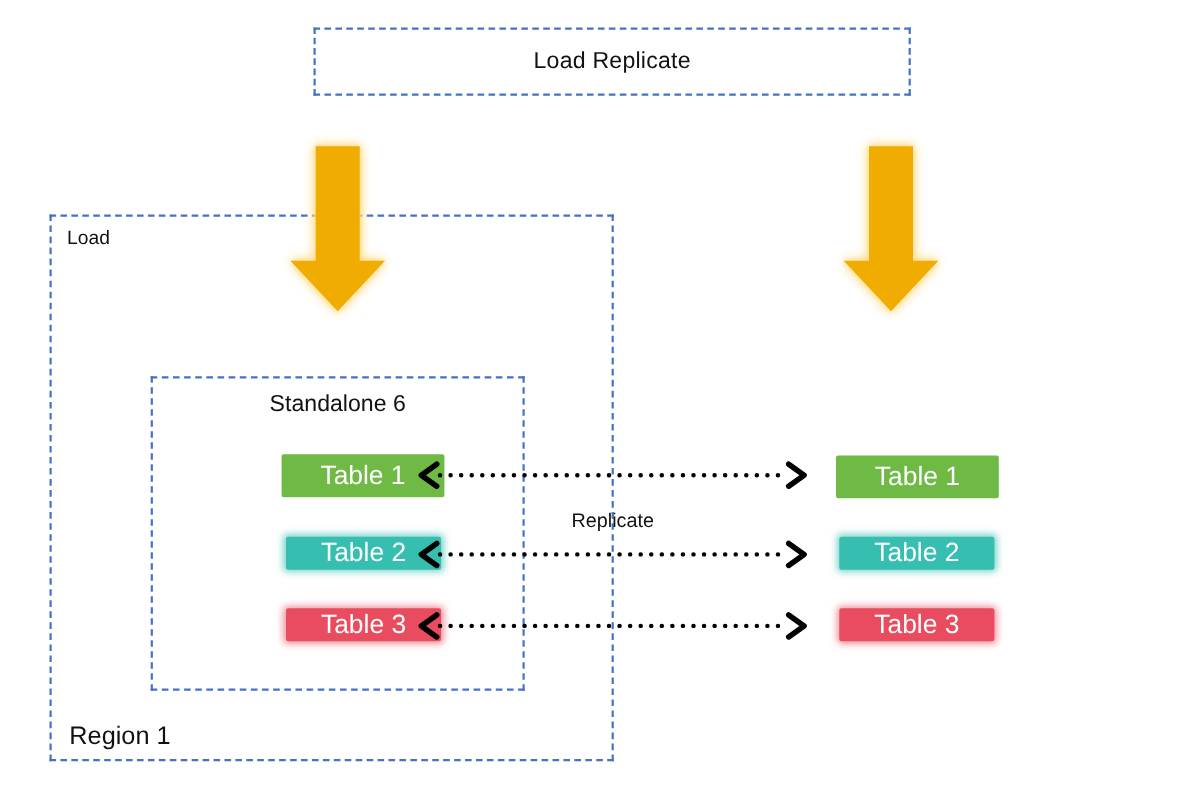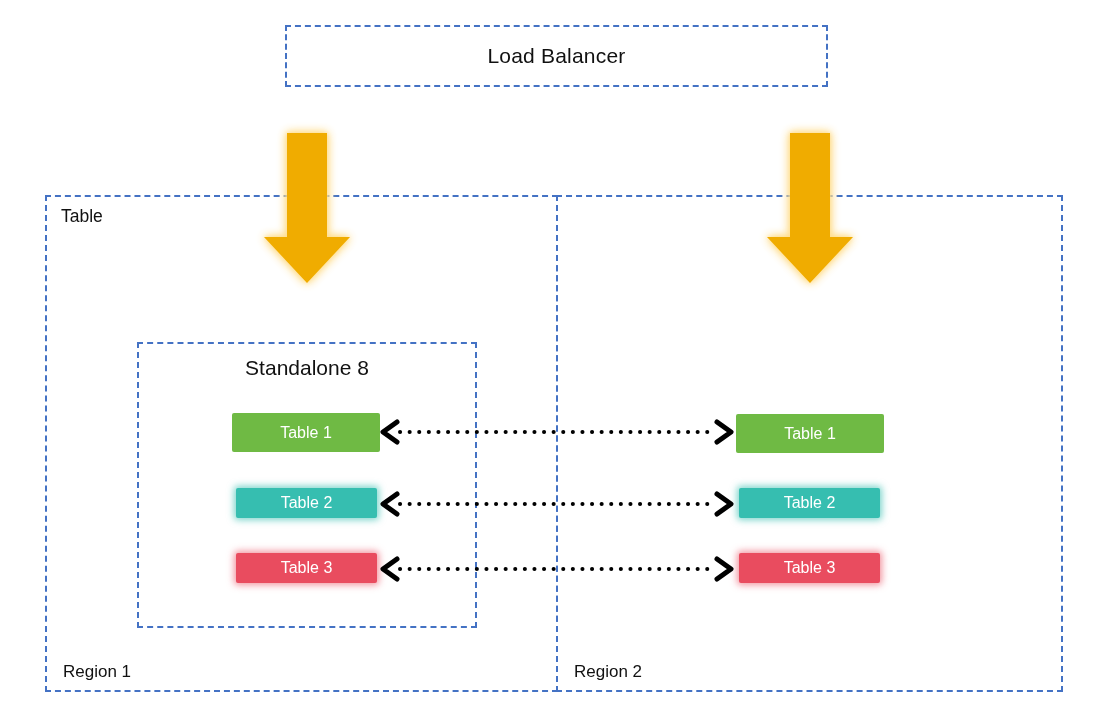--- a/index.html
+++ b/index.html
@@ -25,25 +25,25 @@
   .region2{left:556px;top:195px;width:507px;height:497px;}
   .standalone1{left:137px;top:342px;width:340px;height:286px;}
   .standalone2{left:640px;top:342px;width:339px;height:286px;}
   .standalone-title{
     position:absolute;top:12px;left:0;width:100%;text-align:center;font-size:21px;
   }
   .mode-label{
     position:absolute;left:14px;top:6px;font-size:17.5px;line-height:27px;
   }
   .region-label{
-    position:absolute;left:16px;bottom:8px;font-size:17px;
+    position:absolute;left:16px;bottom:8px;font-size:23px;
   }
   .table-chip{
     position:absolute;display:flex;align-items:center;justify-content:center;
-    color:#ffffff;font-size:16px;border-radius:2px;
+    color:#ffffff;font-size:24px;border-radius:2px;margin-left:24px;
   }
   .t-green{background:var(--table-green);}
   .t-teal{background:var(--table-teal);box-shadow:0 0 7px 2px rgba(54,190,176,.65);text-align:center;}
   .t-red{background:var(--table-red);box-shadow:0 0 7px 2px rgba(233,76,95,.6);}
   .tbl-l1{left:232px;top:413px;width:148px;height:39px;}
   .tbl-l2{left:236px;top:488px;width:141px;height:30px;}
   .tbl-l3{left:236px;top:553px;width:141px;height:30px;}
   .tbl-r1{left:736px;top:414px;width:148px;height:39px;}
   .tbl-r2{left:739px;top:488px;width:141px;height:30px;}
   .tbl-r3{left:739px;top:553px;width:141px;height:30px;}
@@ -56,47 +56,45 @@
   .replicate-label{
     position:absolute;left:480px;top:463px;width:154px;text-align:center;font-size:18px;
   }
 </style>
 </head>
 <body>
 
 <div class="canvas">
 
   <div class="dashed-box lb-box">
-    <span class="lb-label">Load Balancer</span>
+    <span class="lb-label">Load Replicate</span>
   </div>
 
   <div class="dashed-box region1">
     <div class="mode-label">
-      <div>Table</div>
+      <div>Load</div>
     </div>
     <div class="region-label">Region 1</div>
   </div>
 
-  <div class="dashed-box region2">
-    <div class="region-label">Region 2</div>
-  </div>
 
   <div class="dashed-box standalone1">
-    <div class="standalone-title">Standalone 8</div>
+    <div class="standalone-title">Standalone 6</div>
   </div>
 
 
   <div class="table-chip t-green tbl-l1">Table 1</div>
   <div class="table-chip t-teal tbl-l2">Table 2</div>
   <div class="table-chip t-red tbl-l3">Table 3</div>
 
   <div class="table-chip t-green tbl-r1">Table 1</div>
   <div class="table-chip t-teal tbl-r2">Table 2</div>
   <div class="table-chip t-red tbl-r3">Table 3</div>
 
+  <div class="replicate-label">Replicate</div>
 
   <svg class="overlay" viewBox="0 0 1094 726" xmlns="http://www.w3.org/2000/svg">
 
     <g>
       <polygon class="gold-arrow" points="287,133 327,133 327,237 350,237 307,283 264,237 287,237"></polygon>
     </g>
 
     <g>
       <polygon class="gold-arrow" points="790,133 830,133 830,237 853,237 810,283 767,237 790,237"></polygon>
     </g>

